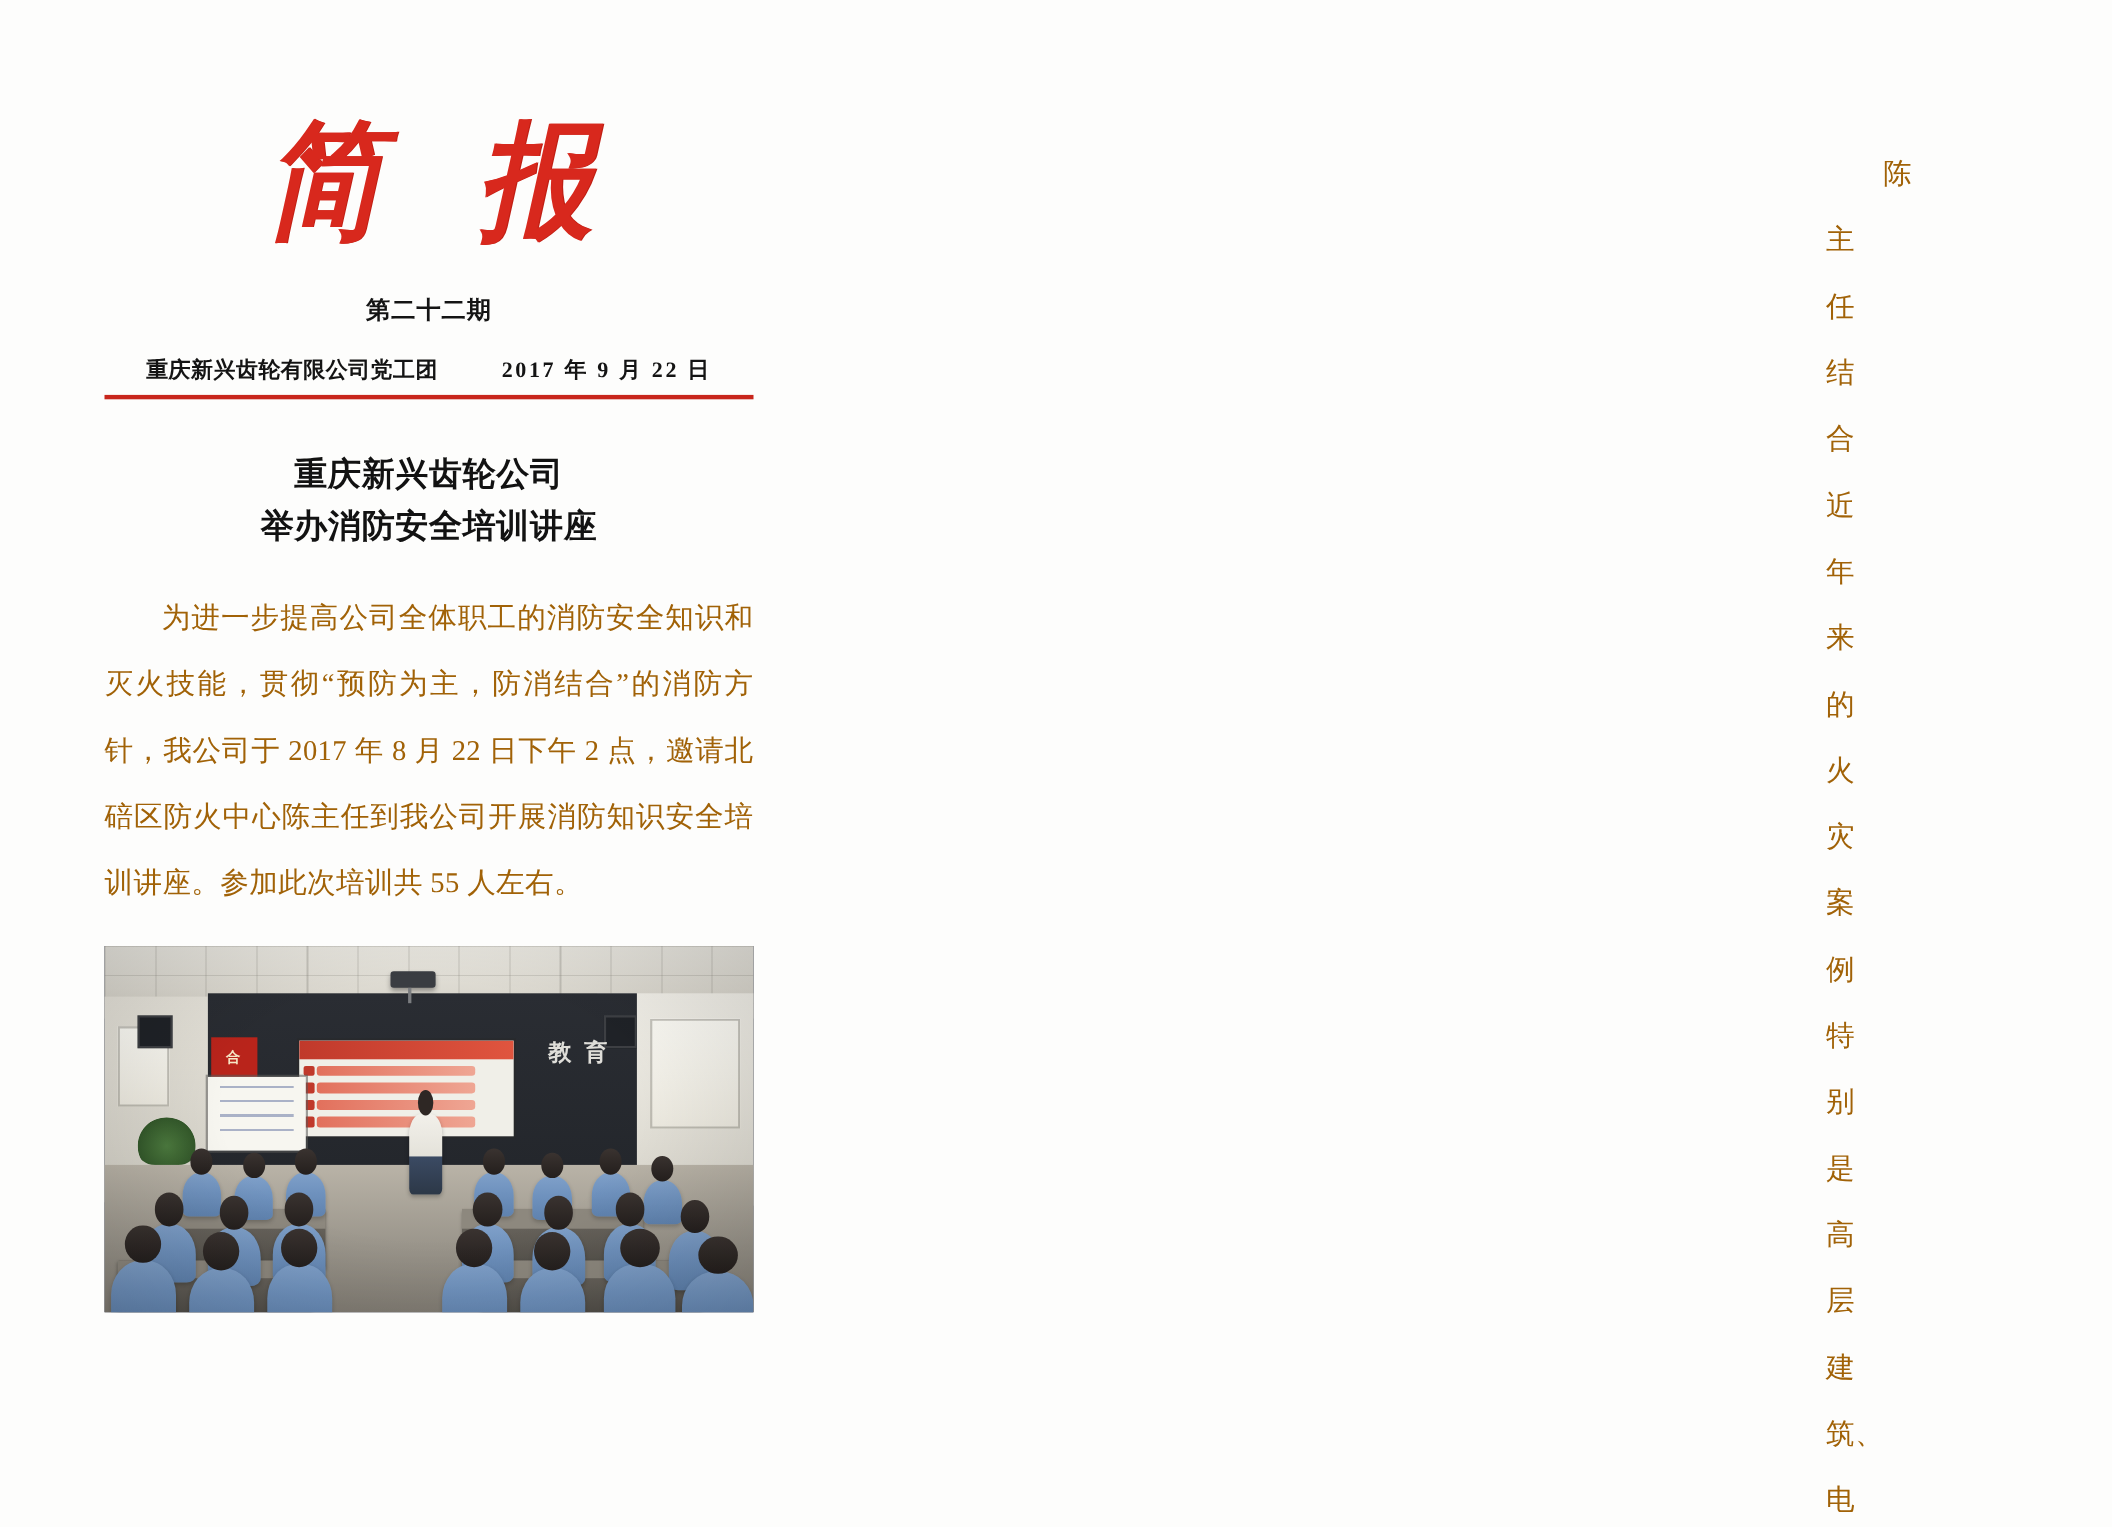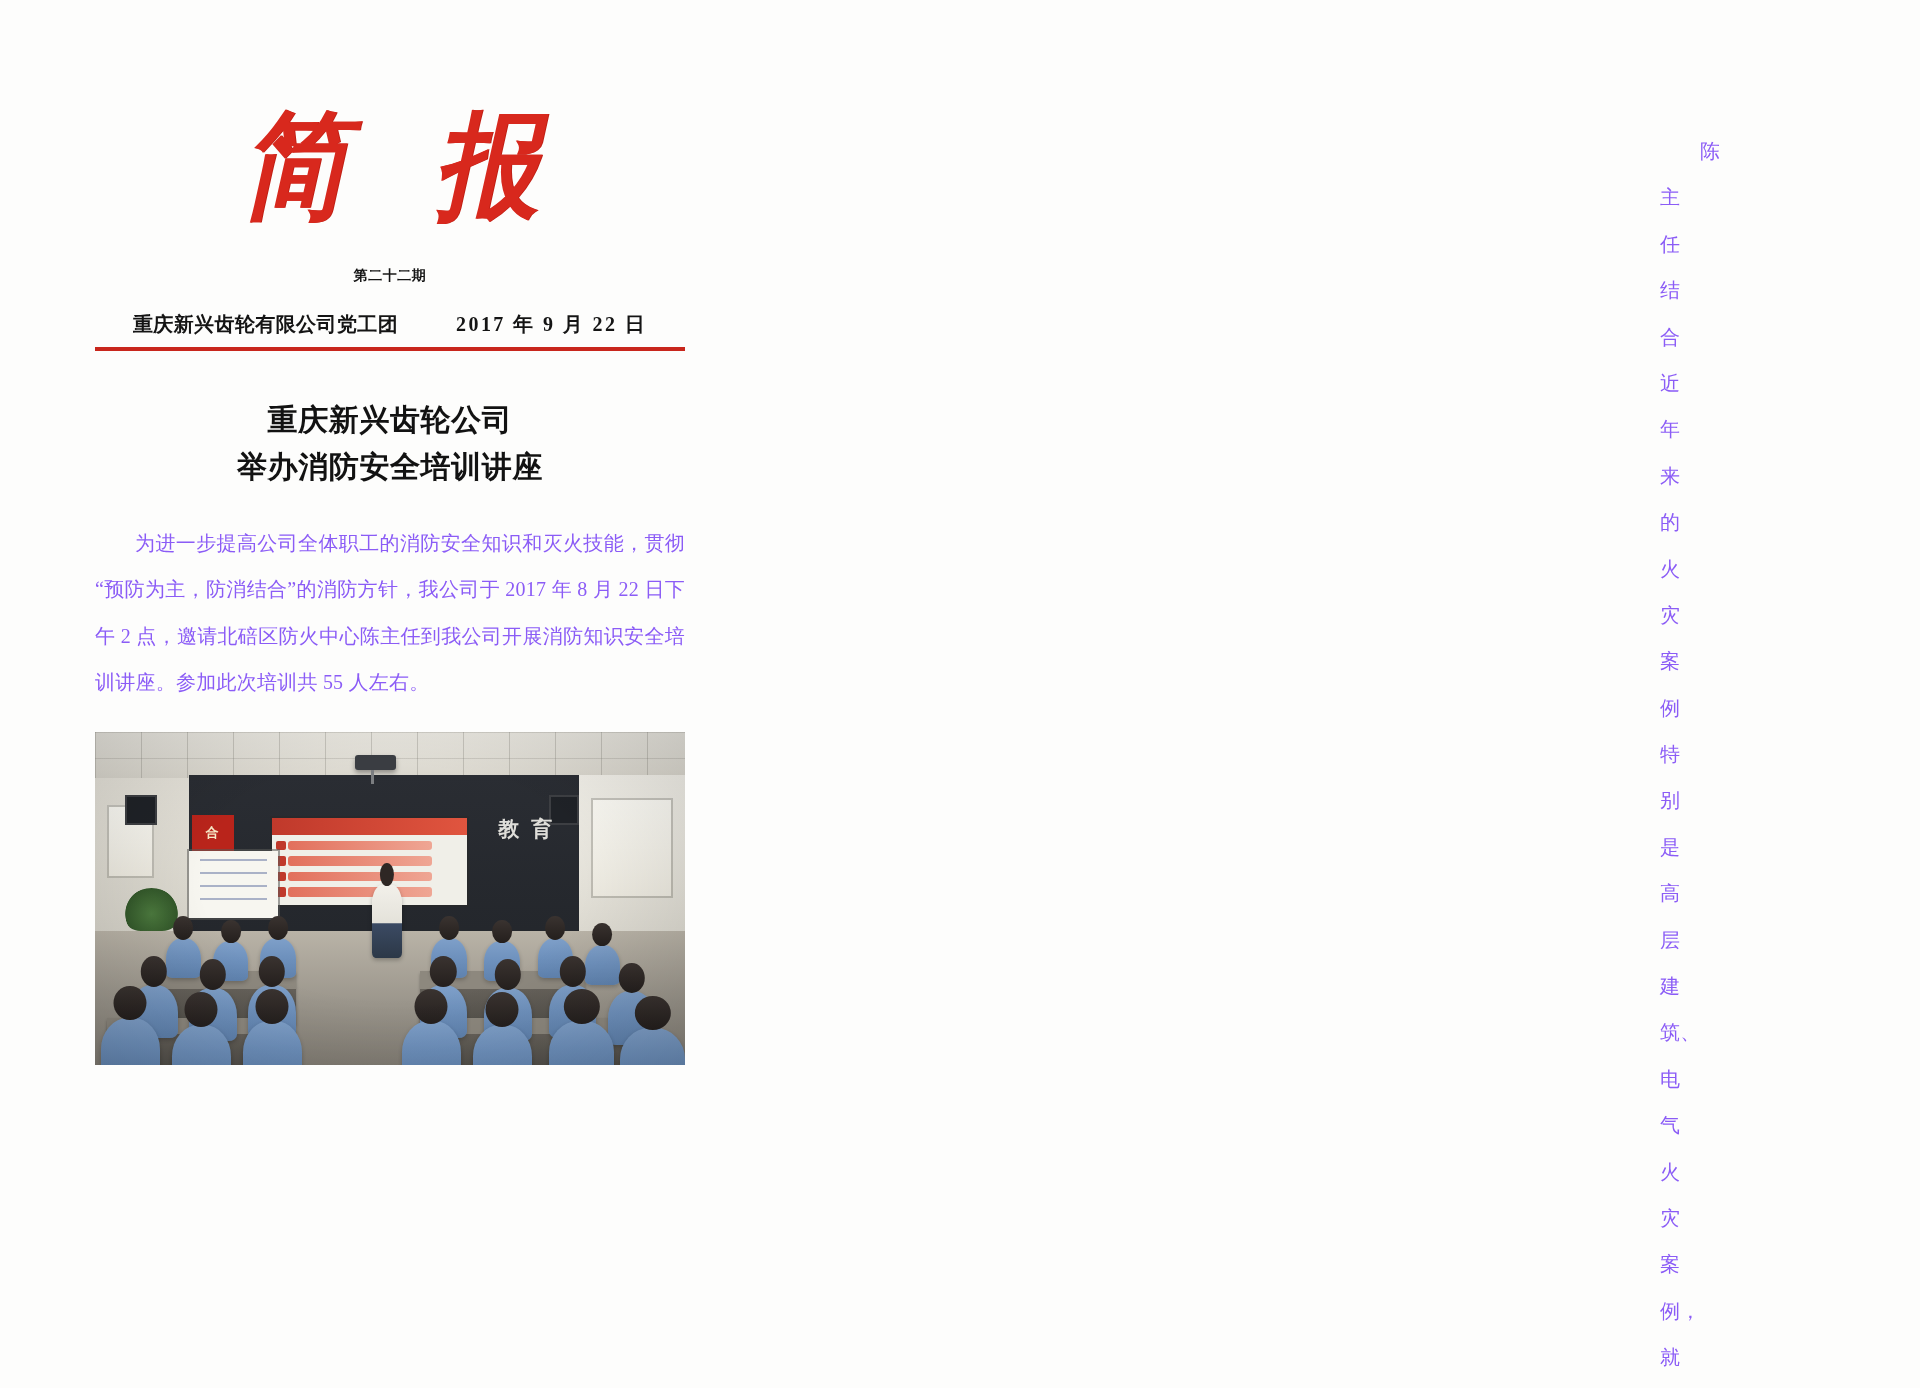--- a/index.html
+++ b/index.html
@@ -49,21 +49,21 @@
     font-style:italic;
     transform:scaleY(1.12);
     transform-origin:center top;
     white-space:nowrap;
     text-shadow:1px 0 0 #c01f14;
   }
   .issue{
     margin-top:30px;
     text-align:center;
     font-family:"Liberation Sans","DejaVu Sans",sans-serif;
-    font-size:14px;
+    font-size:22px;
     font-weight:700;
     letter-spacing:0.04em;
     color:#141414;
   }
   .org-line{
     margin-top:26px;
     display:flex;
     justify-content:center;
     align-items:baseline;
     gap:58px;
@@ -94,23 +94,23 @@
     font-weight:700;
     font-size:30px;
     line-height:1.55;
     letter-spacing:0.02em;
     color:#121212;
   }
 
   
   .body-text{
     font-family:"Liberation Serif","DejaVu Serif",serif;
-    font-size:20px;
+    font-size:26px;
     line-height:2.32;
-    color:#8b5cf6;
+    color:#a16207;
     text-align:justify;
     text-justify:inter-ideograph;
     letter-spacing:0.012em;
   }
   .col-left .body-text{ margin-top:30px; }
   .body-text p{ margin:0; text-indent:2em; }
   .col-right .body-text p + p{ margin-top:0; }
 
   
   .photo{

